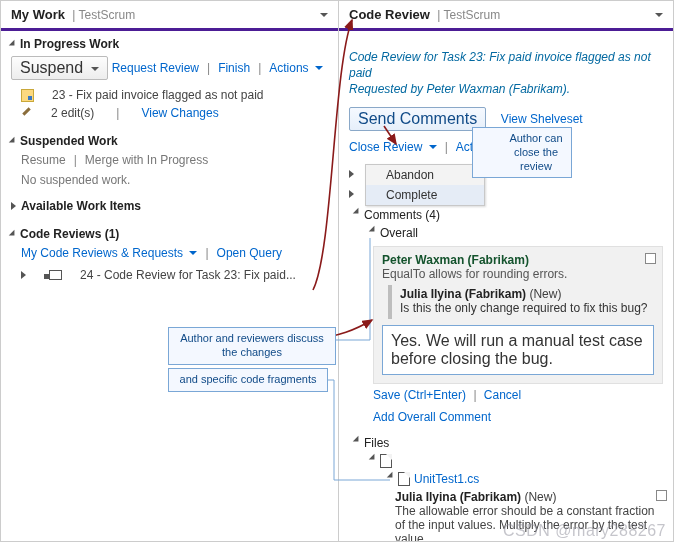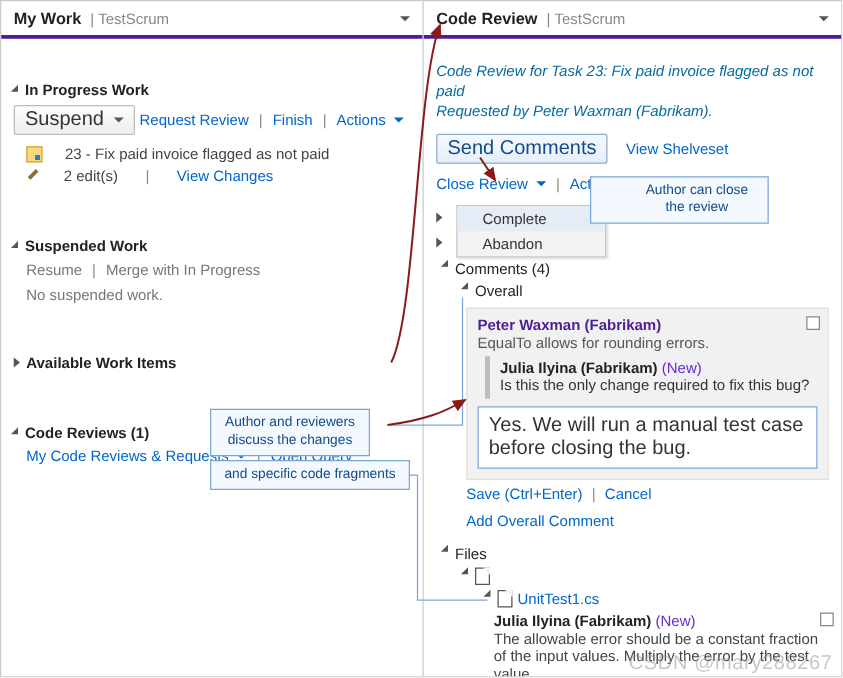--- a/index.html
+++ b/index.html
@@ -56,21 +56,20 @@
     border-top-color: #555;
     width: 0; height: 0;
     display: inline-block;
     margin-left: 3px;
     position: relative;
     top: 2px;
   }
   .dd-chevron.blue { border-top-color: #0066cc; }
   .section {
     padding: 4px 10px 6px 10px;
-    margin-top: 28px;
   }
   .section-hdr {
     display: flex;
     align-items: center;
     font-weight: 600;
     font-size: 12px;
     color: #222;
     padding: 2px 0;
   }
   .tri {
@@ -210,29 +209,29 @@
     padding: 6px 8px 8px 8px;
     position: relative;
   }
   .flag {
     position: absolute;
     right: 6px; top: 6px;
     width: 11px; height: 11px;
     border: 1px solid #888;
     background: #fff;
   }
-  .thread-title { font-weight: 600; color: #4c1d95; }
+  .thread-title { font-weight: 600; color: #14532d; }
   .thread-sub { color: #555; margin-bottom: 4px; }
   .reply-block {
     border-left: 4px solid #bdbdbd;
     margin: 4px 0 0 6px;
     padding: 2px 6px 4px 8px;
   }
   .name-line { font-weight: 600; color: #222; }
-  .new-tag { font-weight: 400; color: #6d28d9; }
+  .new-tag { font-weight: 400; color: #404040; }
   .reply-input {
     background: #fff;
     border: 1px solid #7aa7d6;
     margin: 6px 0 0 0;
     padding: 6px 8px;
     color: #333;
     min-height: 32px;
     font-size: 16px;
   }
   .actions-row {
@@ -371,20 +370,25 @@
         <span>Code Reviews (1)</span>
       </div>
       <div class="toolbar-row" style="padding-left:10px;">
         <span class="link">
           <span>My Code Reviews &amp; Requests</span>
           <span class="dd-chevron blue"></span>
         </span>
         <span class="link-sep">|</span>
         <span class="link">Open Query</span>
       </div>
+      <div class="item-row">
+        <span class="tri tri-closed"></span>
+        <span class="icon-review"></span>
+        <span>24 - Code Review for Task 23: Fix paid...</span>
+      </div>
     </div>
   </div>
 
   <div class="pane right-pane">
     <div class="pane-header">
       <div>
         <span class="pane-title">Code Review</span>
         <span class="pane-subtitle">| <span>TestScrum</span></span>
       </div>
       <span class="dd-chevron"></span>
@@ -409,22 +413,22 @@
         <span class="link">
           <span>Actions</span>
           <span class="dd-chevron blue"></span>
         </span>
       </div>
 
       <div class="menu-popup">
         <span class="tri tri-closed" style="position:absolute;left:0;top:6px;"></span>
         <span class="tri tri-closed" style="position:absolute;left:0;top:26px;"></span>
         <div class="popup">
+          <div class="popup-item">Abandon</div>
           <div class="popup-item sel">Complete</div>
-          <div class="popup-item">Abandon</div>
         </div>
       </div>
 
       <div class="comments-block">
         <div class="cmt-hdr">
           <span class="tri tri-open"></span>
           <span>Comments (4)</span>
         </div>
         <div class="cmt-hdr" style="padding-left:16px;font-weight:400;">
           <span class="tri tri-open"></span>
@@ -484,22 +488,22 @@
             <span>Line 19</span>
             <span class="link-sep">|</span>
             <span>1 minutes ago</span>
           </div>
         </div>
       </div>
     </div>
   </div>
 </div>
 
-<div class="callout" style="left:472px; top:141px; width:143px;padding-left:36px;">Author can close the review</div>
-<div class="callout" style="left:168px; top:327px; width:128px;">Author and reviewers discuss the changes</div>
+<div class="callout" style="left:472px; top:127px; width:100px;padding-left:36px;">Author can close the review</div>
+<div class="callout" style="left:168px; top:327px; width:168px;">Author and reviewers discuss the changes</div>
 <div class="callout" style="left:168px; top:368px; width:160px;">and specific code fragments</div>
 
 <div class="watermark">CSDN @mary288267</div>
 
 <svg class="overlay-svg">
   <defs>
     <marker id="ah" markerWidth="8" markerHeight="8" refX="6" refY="3" orient="auto">
       <path d="M0,0 L7,3 L0,6 Z" fill="#8a1a1a"></path>
     </marker>
   </defs>

